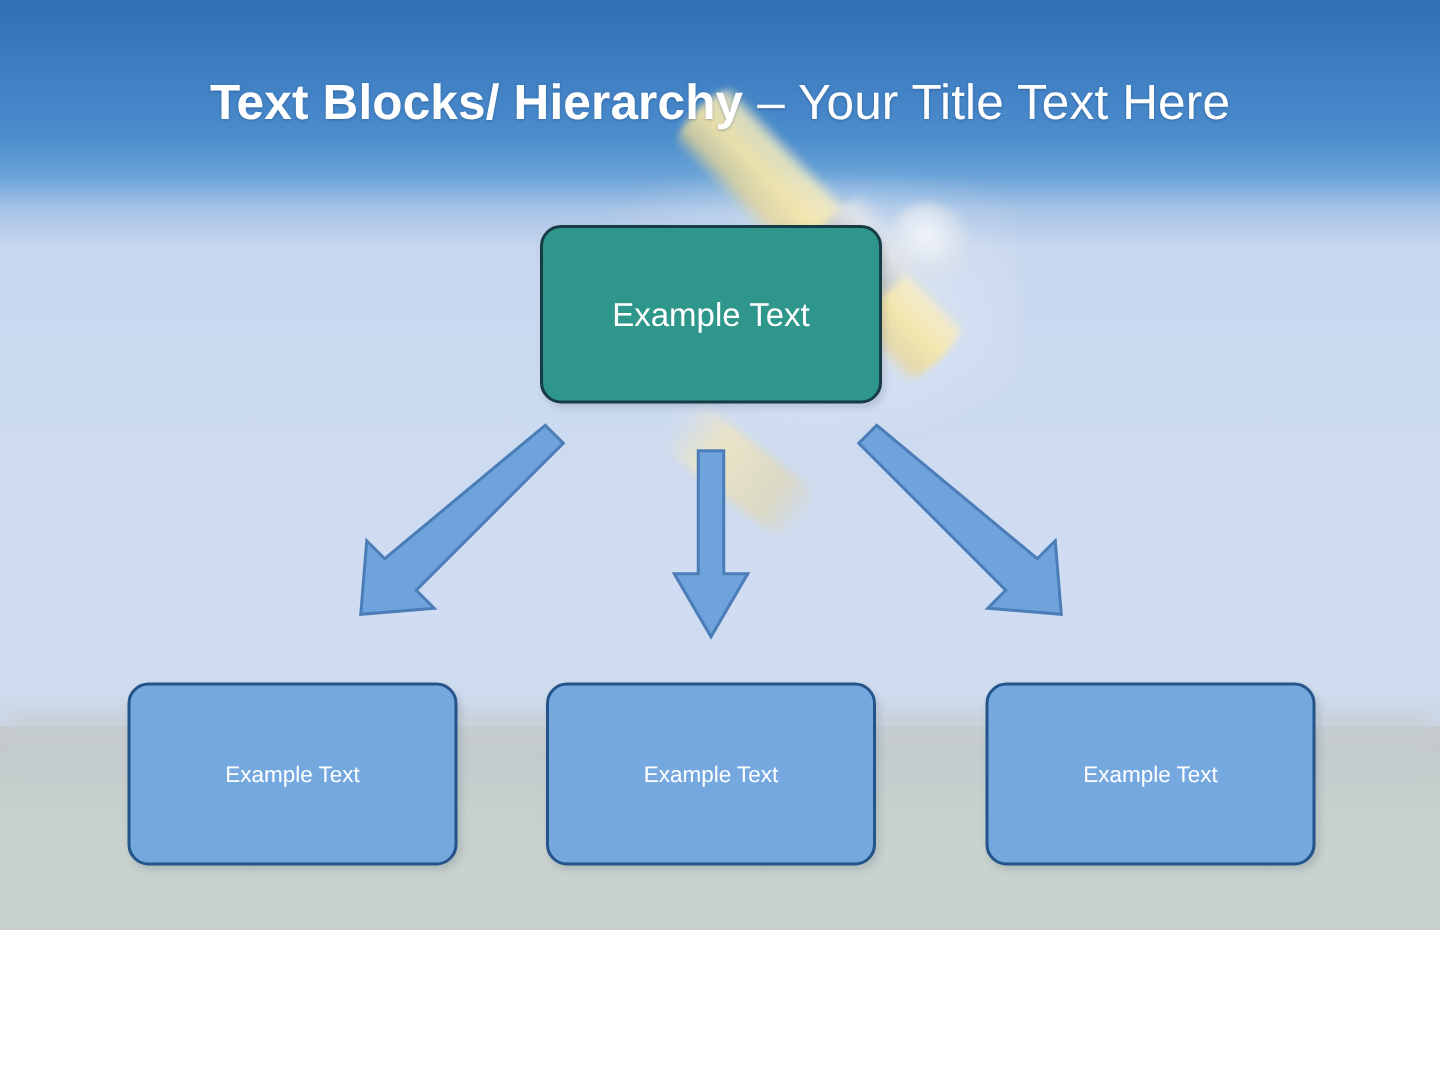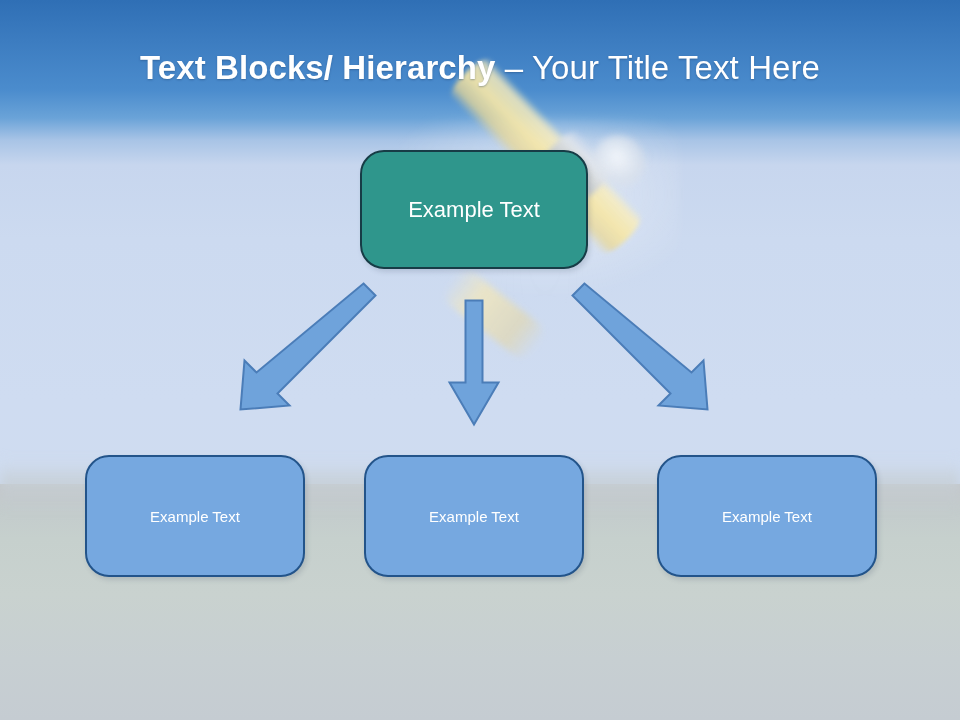--- a/index.html
+++ b/index.html
@@ -7,21 +7,21 @@
     padding: 0;
     background: #ffffff;
   }
   body {
     font-family: "Liberation Sans", sans-serif;
   }
 
   #slide {
     position: relative;
     width: 960px;
-    height: 720px;
+    height: 620px;
     overflow: hidden;
     background: #ccd9ef;
   }
 
   
   .bg-sky {
     position: absolute;
     left: 0; top: 0;
     width: 960px;
     height: 486px;
@@ -156,21 +156,21 @@
     white-space: nowrap;
     text-shadow: 0 1px 2px rgba(20,50,90,0.35);
   }
   .title .t-bold { font-weight: bold; }
   .title .t-light { font-weight: normal; }
 
   
   .node {
     position: absolute;
     box-sizing: border-box;
-    border-radius: 24px;
+    border-radius: 14px;
     display: flex;
     align-items: center;
     justify-content: center;
     color: #ffffff;
     box-shadow: 2px 3px 5px rgba(60,80,100,0.18);
   }
   .node-top {
     left: 360px;
     top: 150px;
     width: 228px;

